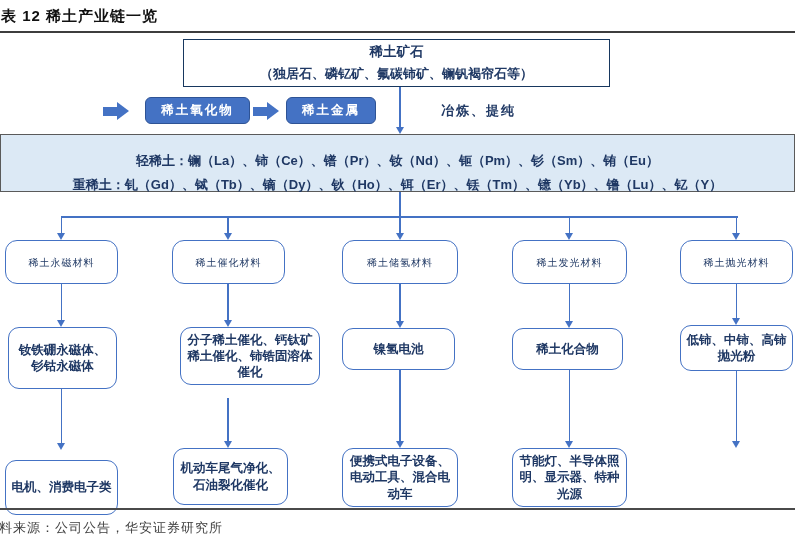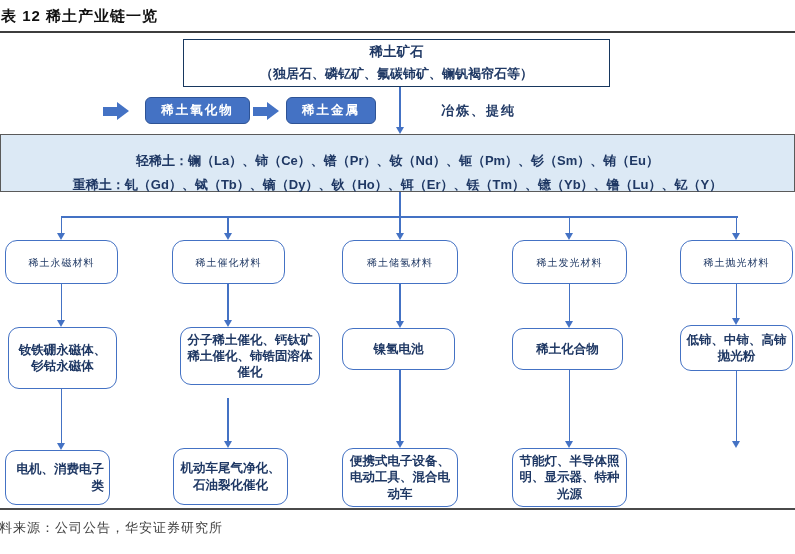--- a/index.html
+++ b/index.html
@@ -125,21 +125,21 @@
   <div class="ahead" style="left:57.1px;top:443px;"></div>
   <div class="vline" style="left:227.3px;top:398px;height:43px;"></div>
   <div class="ahead" style="left:223.6px;top:441px;"></div>
   <div class="vline" style="left:399.3px;top:370px;height:71px;"></div>
   <div class="ahead" style="left:395.6px;top:441px;"></div>
   <div class="vline" style="left:568.8px;top:370px;height:71px;"></div>
   <div class="ahead" style="left:565.1px;top:441px;"></div>
   <div class="vline" style="left:735.8px;top:371px;height:70px;"></div>
   <div class="ahead" style="left:732.1px;top:441px;"></div>
 
-  <div class="rbox app" style="left:5px;top:450px;width:105px;height:55px;text-align:right;">电机、消费电子类</div>
+  <div class="rbox app" style="left:5px;top:460px;width:113px;height:55px;">电机、消费电子类</div>
   <div class="rbox app" style="left:173px;top:448px;width:115px;height:57px;">机动车尾气净化、石油裂化催化</div>
   <div class="rbox app" style="left:342px;top:448px;width:116px;height:59px;">便携式电子设备、电动工具、混合电动车</div>
   <div class="rbox app" style="left:512px;top:448px;width:115px;height:59px;">节能灯、半导体照明、显示器、特种光源</div>
 
   <div class="rule rule-bottom"></div>
   <div class="source">资料来源：公司公告，华安证券研究所</div>
 
 </div>
 
 </body></html>

